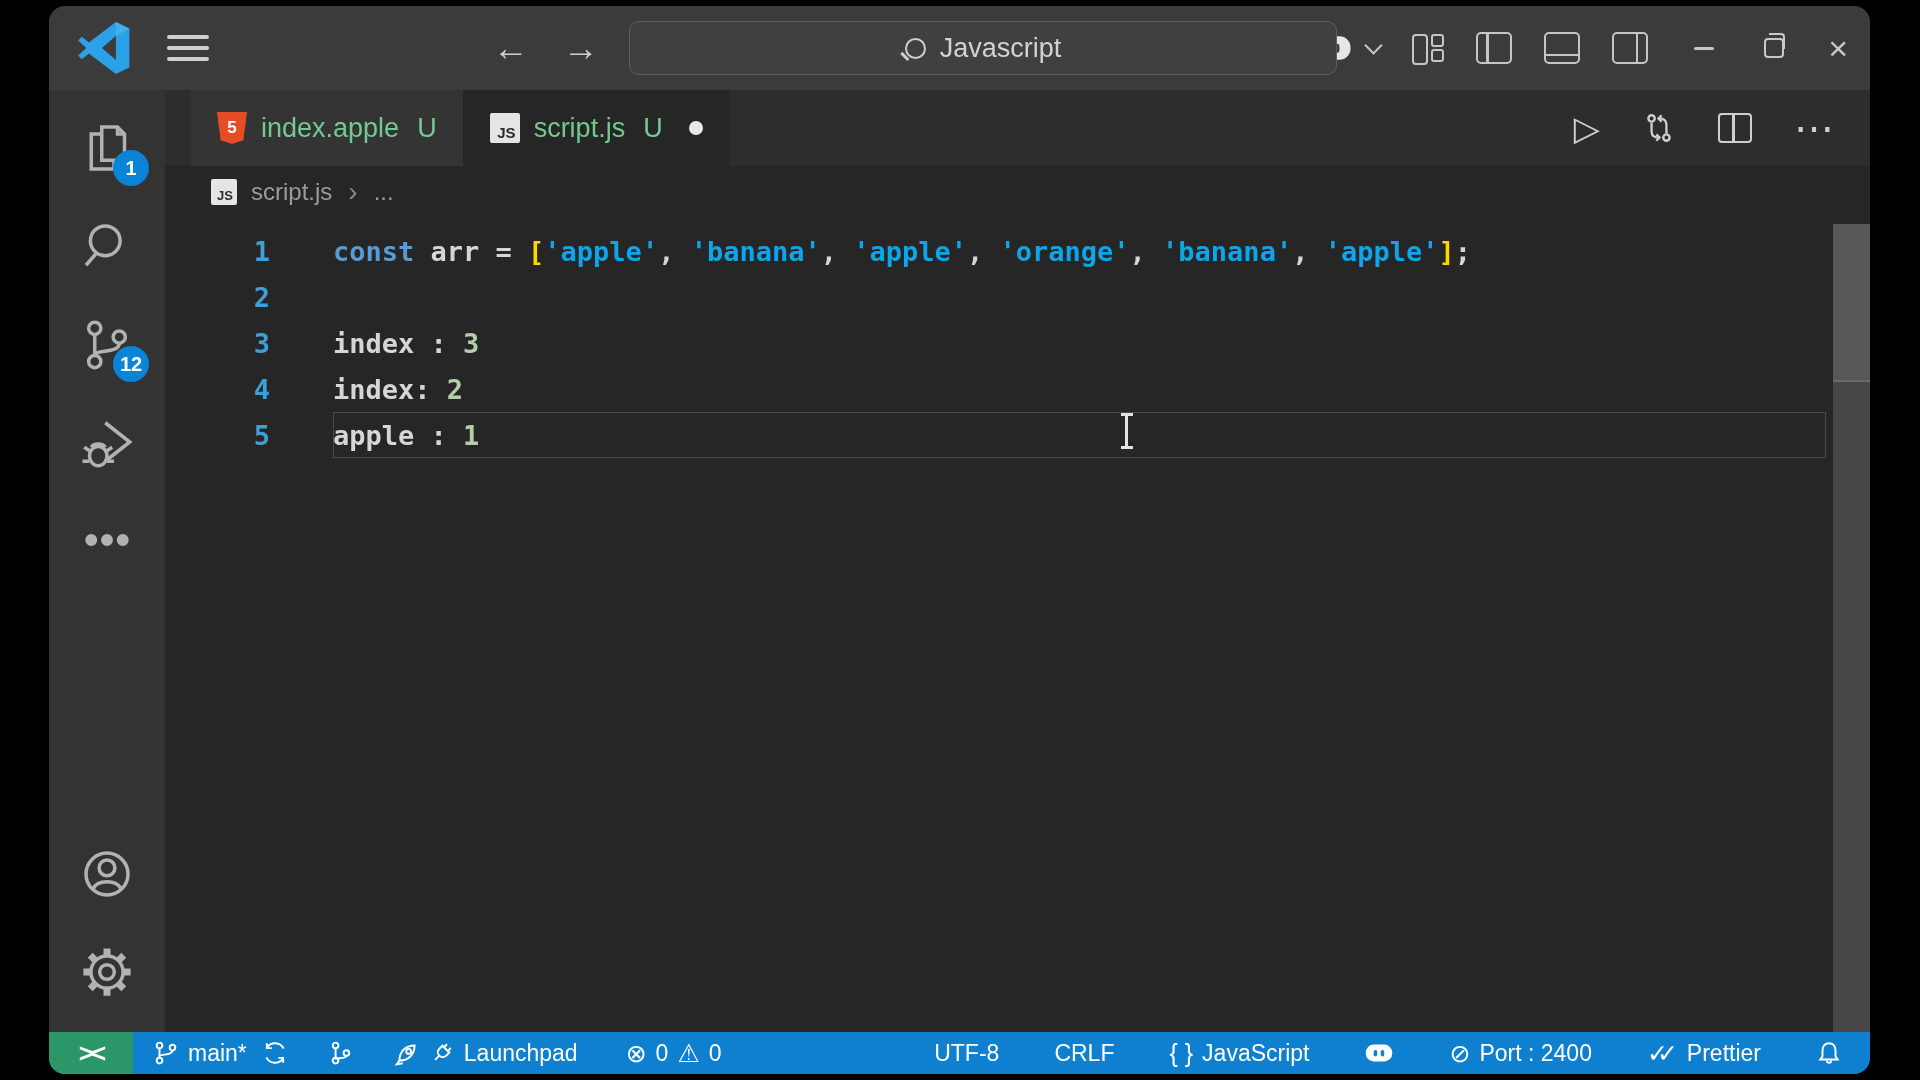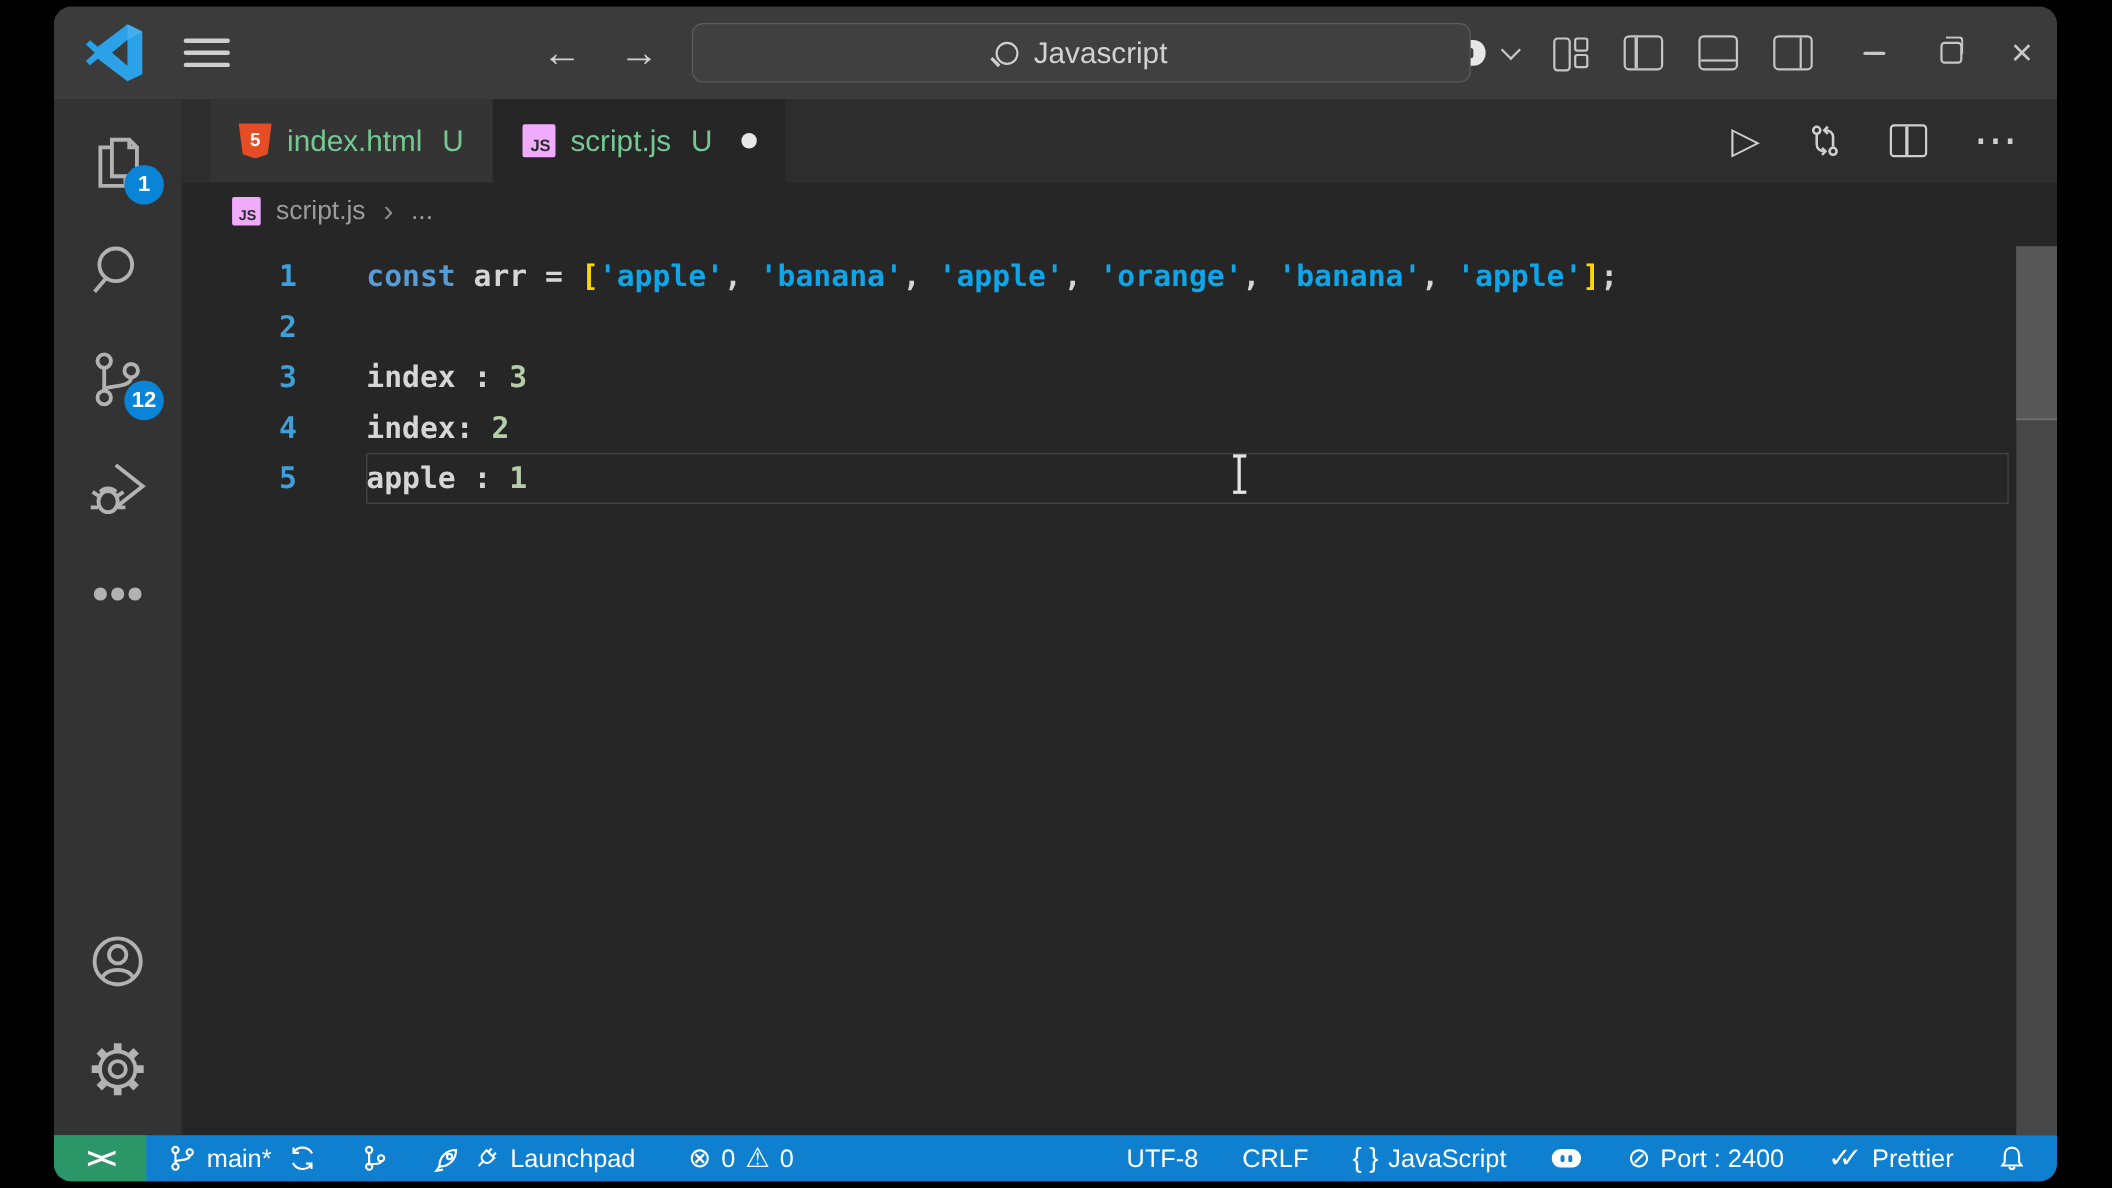--- a/index.html
+++ b/index.html
@@ -53,21 +53,21 @@
   
   .editor-col{flex:1;display:flex;flex-direction:column;min-width:0;}
   .tabbar{height:76px;background:#2d2d2d;display:flex;align-items:stretch;flex:none;padding-left:26px;}
   .tab{display:flex;align-items:center;padding:0 26px;gap:14px;font-size:27px;color:#73c991;cursor:pointer;}
   .tab.inactive{background:#343434;border-right:1px solid #262626;}
   .tab.active{background:#262626;}
   .git-letter{margin-left:4px;}
   .dot{width:14px;height:14px;border-radius:50%;background:#e8e8e8;margin-left:12px;}
   .html-icon{width:30px;height:32px;background:#e44d26;clip-path:polygon(0 0,100% 0,88% 88%,50% 100%,12% 88%);
     display:flex;align-items:center;justify-content:center;color:#fff;font-size:17px;font-weight:bold;}
-  .js-icon{width:30px;height:30px;background:#f0abfc;color:#2b2b2b;font-size:15px;font-weight:bold;
+  .js-icon{width:30px;height:30px;background:#e5e5e5;color:#2b2b2b;font-size:15px;font-weight:bold;
     display:flex;align-items:flex-end;justify-content:flex-end;padding:0 4px 2px 0;box-sizing:border-box;border-radius:2px;}
   .tab-actions{margin-left:auto;display:flex;align-items:center;gap:42px;padding-right:34px;color:#cfcfcf;}
   .tab-actions svg{stroke:#cfcfcf;fill:none;stroke-width:2.2;width:34px;height:34px;}
   .play-glyph{font-size:34px;line-height:1;}
   .more-glyph{font-size:40px;line-height:0.4;letter-spacing:2px;}
   .split-icon{width:30px;height:26px;border:2.5px solid #cfcfcf;border-radius:4px;position:relative;}
   .split-icon::before{content:"";position:absolute;top:0;bottom:0;left:12px;width:2.5px;background:#cfcfcf;}
 
   .breadcrumb{height:52px;display:flex;align-items:center;padding-left:46px;gap:14px;
     color:#9c9c9c;font-size:24px;background:#262626;flex:none;}
@@ -90,21 +90,21 @@
   .ibeam::before{top:-2px}.ibeam::after{bottom:-2px}
 
   
   .statusbar{height:42px;background:#0f80d0;display:flex;align-items:center;color:#fff;
     font-size:23px;flex:none;}
   .remote{width:84px;height:100%;background:#2b9668;display:flex;align-items:center;justify-content:center;
     font-weight:bold;font-size:26px;letter-spacing:-3px;cursor:pointer;}
   .sb-item{display:flex;align-items:center;gap:9px;cursor:pointer;white-space:nowrap;}
   .sb-item svg{stroke:#fff;fill:none;stroke-width:1.8;width:26px;height:26px;}
   .ml20{margin-left:20px}.ml40{margin-left:40px}.ml48{margin-left:48px}
-  .sb-right{margin-left:auto;display:flex;align-items:center;gap:40px;padding-right:28px;}
+  .sb-right{margin-left:auto;display:flex;align-items:center;gap:55px;padding-right:28px;}
   .sb-glyph{font-size:25px;line-height:1;}
   .dbl-check{letter-spacing:-11px;margin-right:11px;font-size:25px;}
 </style>
 </head>
 <body>
 
 <div class="frame">
 <div class="window">
 
   <div class="titlebar">
@@ -209,21 +209,21 @@
       </div>
     </div>
 
     <div class="editor-col">
 
       <div class="tabbar">
         <div class="tab inactive">
           <span class="html-icon">
                 <span>5</span>
               </span>
-          <span>index.html</span>
+          <span>index.apple</span>
           <span class="git-letter">U</span>
         </div>
         <div class="tab active">
           <span class="js-icon">
                 <span>JS</span>
               </span>
           <span>script.js</span>
           <span class="git-letter">U</span>
           <span class="dot"></span>
         </div>

